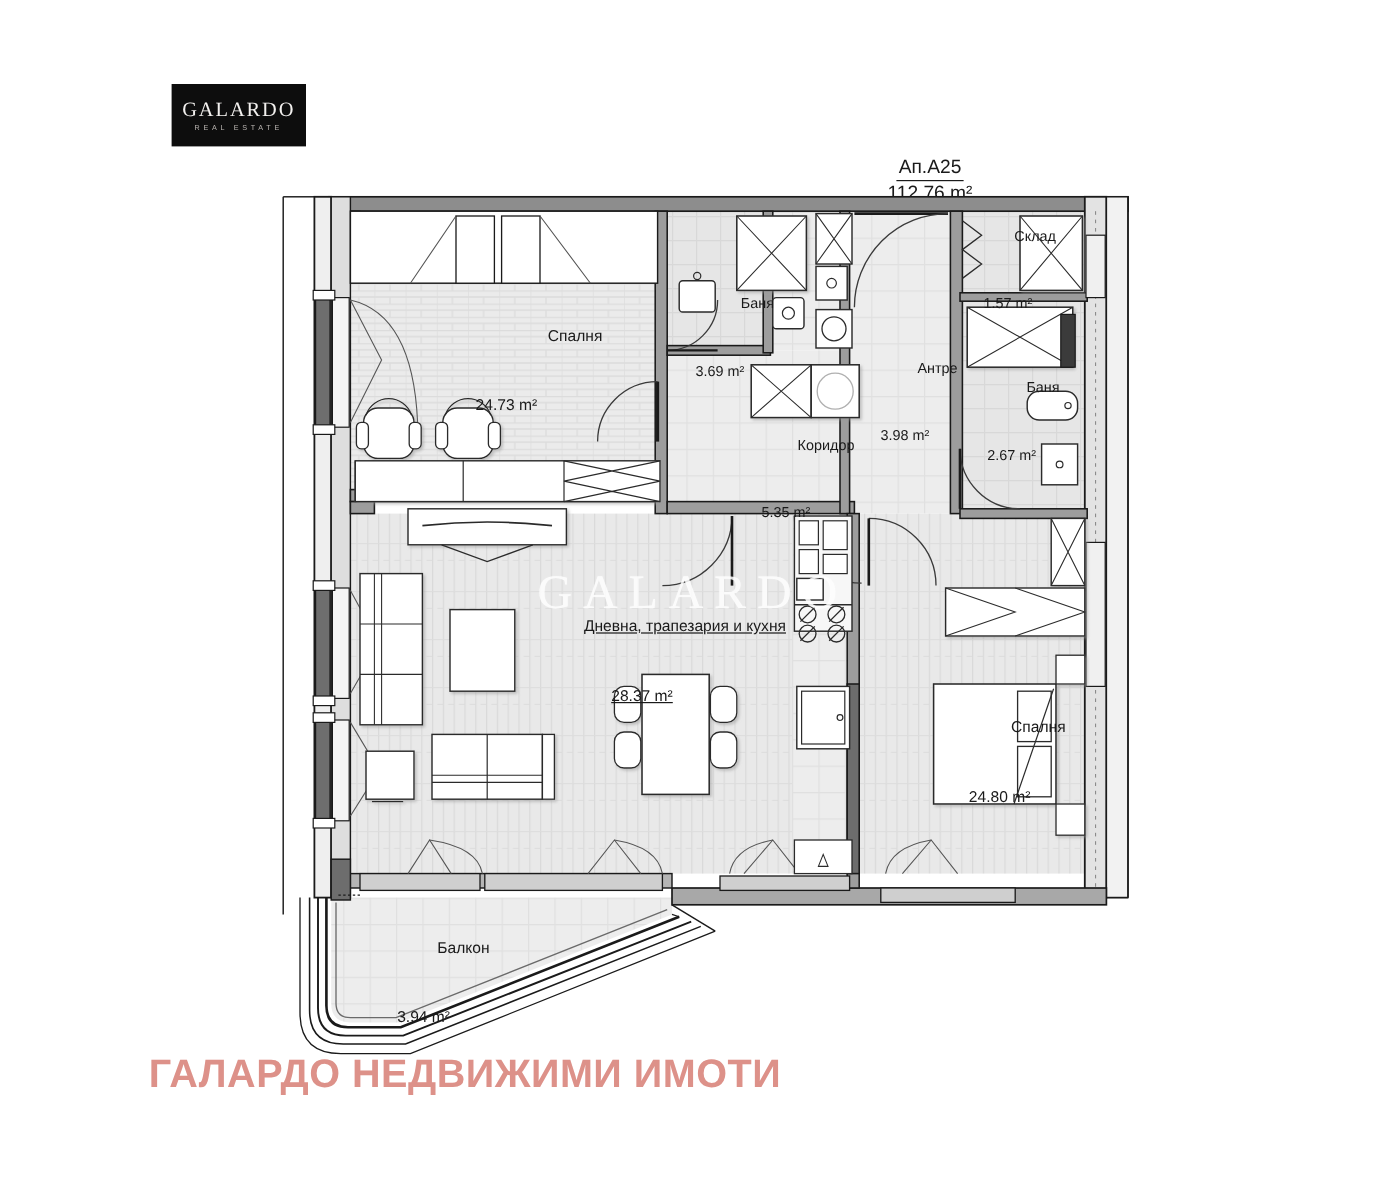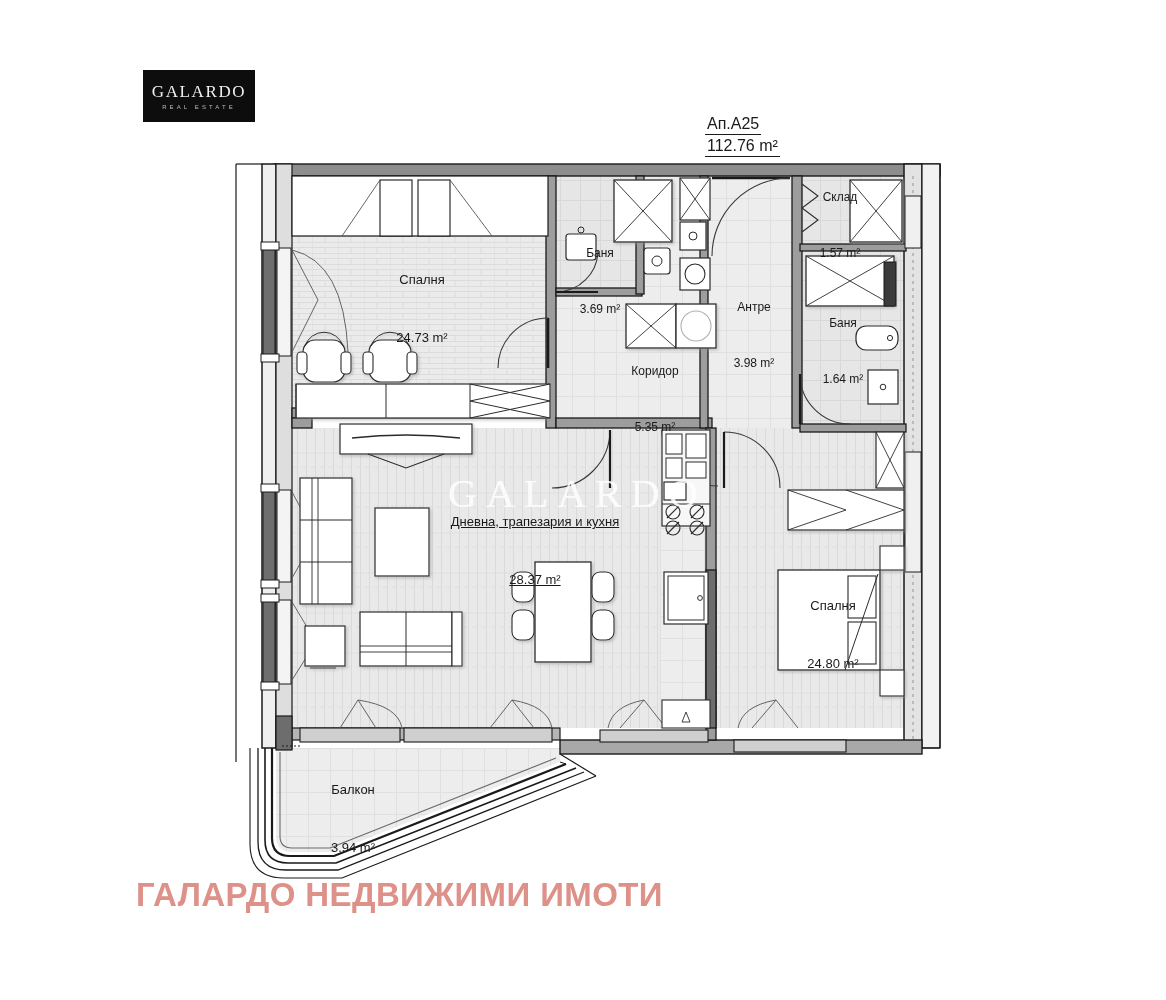--- a/index.html
+++ b/index.html
@@ -6,40 +6,40 @@
   body{width:1166px;height:1000px;position:relative;overflow:hidden;
        font-family:"Liberation Sans","DejaVu Sans",sans-serif;color:#1a1a1a;}
 
   
   #logo{position:absolute;left:143px;top:70px;width:112px;height:52px;background:#0d0d0d;
         display:flex;flex-direction:column;align-items:center;justify-content:center;}
   #logo .l1{color:#f2f0ee;font-size:17px;letter-spacing:1.6px;font-family:"Liberation Serif","DejaVu Serif",serif;line-height:1;}
   #logo .l2{color:#bdb8b4;font-size:6px;letter-spacing:3.1px;margin-top:4px;font-family:"Liberation Sans",sans-serif;}
 
   
-  #title{position:absolute;left:705px;top:114px;width:140px;text-align:left;}
+  #title{position:absolute;left:705px;top:130px;width:140px;text-align:center;}
   #title .t1,#title .t2{font-size:16px;line-height:19px;border-bottom:1.4px solid #1a1a1a;display:inline-block;padding:0 2px 1px;}
   #title .t2{margin-top:1px;}
 
   
   #wm-bottom{position:absolute;left:124px;top:876px;font-size:33px;font-weight:bold;
-             letter-spacing:.4px;color:#dd9189;white-space:nowrap;margin-left:12px;}
+             letter-spacing:.4px;color:#dd9189;white-space:nowrap;}
 
   
   #plan{position:absolute;left:0;top:0;width:1166px;height:1000px;}
 
   
   #wm-center{position:absolute;left:448px;top:470px;font-size:40px;letter-spacing:9px;
              color:#ffffff;opacity:.85;font-family:"Liberation Serif","DejaVu Serif",serif;
              pointer-events:none;z-index:40;text-shadow:0 0 1px rgba(255,255,255,.7);}
 
   
   .rl{position:absolute;text-align:center;z-index:38;color:#1a1a1a;line-height:1.28;
       white-space:nowrap;pointer-events:none;}
-  .rl .n{font-size:13px;display:block;}
+  .rl .n{font-size:13px;display:block;text-align:right;}
   .rl .a{font-size:13px;display:block;margin-top:41px;}
   .rl.sm .n,.rl.sm .a{font-size:12px;}
 </style>
 </head>
 <body>
 
 <div id="logo" style="background: rgb(13, 13, 13);">
   <div class="l1">GALARDO</div>
   <div class="l2">REAL ESTATE</div>
 </div>
@@ -418,21 +418,21 @@
   <span class="a">5.35 m²</span>
 </div>
 
 <div class="rl sm" style="left:800px;top:190px;width:80px;">
   <span class="n">Склад</span>
   <span class="a">1.57 m²</span>
 </div>
 
 <div class="rl sm" style="left:803px;top:316px;width:80px;">
   <span class="n">Баня</span>
-  <span class="a">1.64 m²</span>
+  <span class="a">2.67 m²</span>
 </div>
 
 <div class="rl" style="left:415px;top:514px;width:240px;text-decoration:underline;">
   <span class="n">Дневна, трапезария и кухня</span>
   <span class="a">28.37 m²</span>
 </div>
 
 <div class="rl" style="left:778px;top:598px;width:110px;">
   <span class="n">Спалня</span>
   <span class="a">24.80 m²</span>

